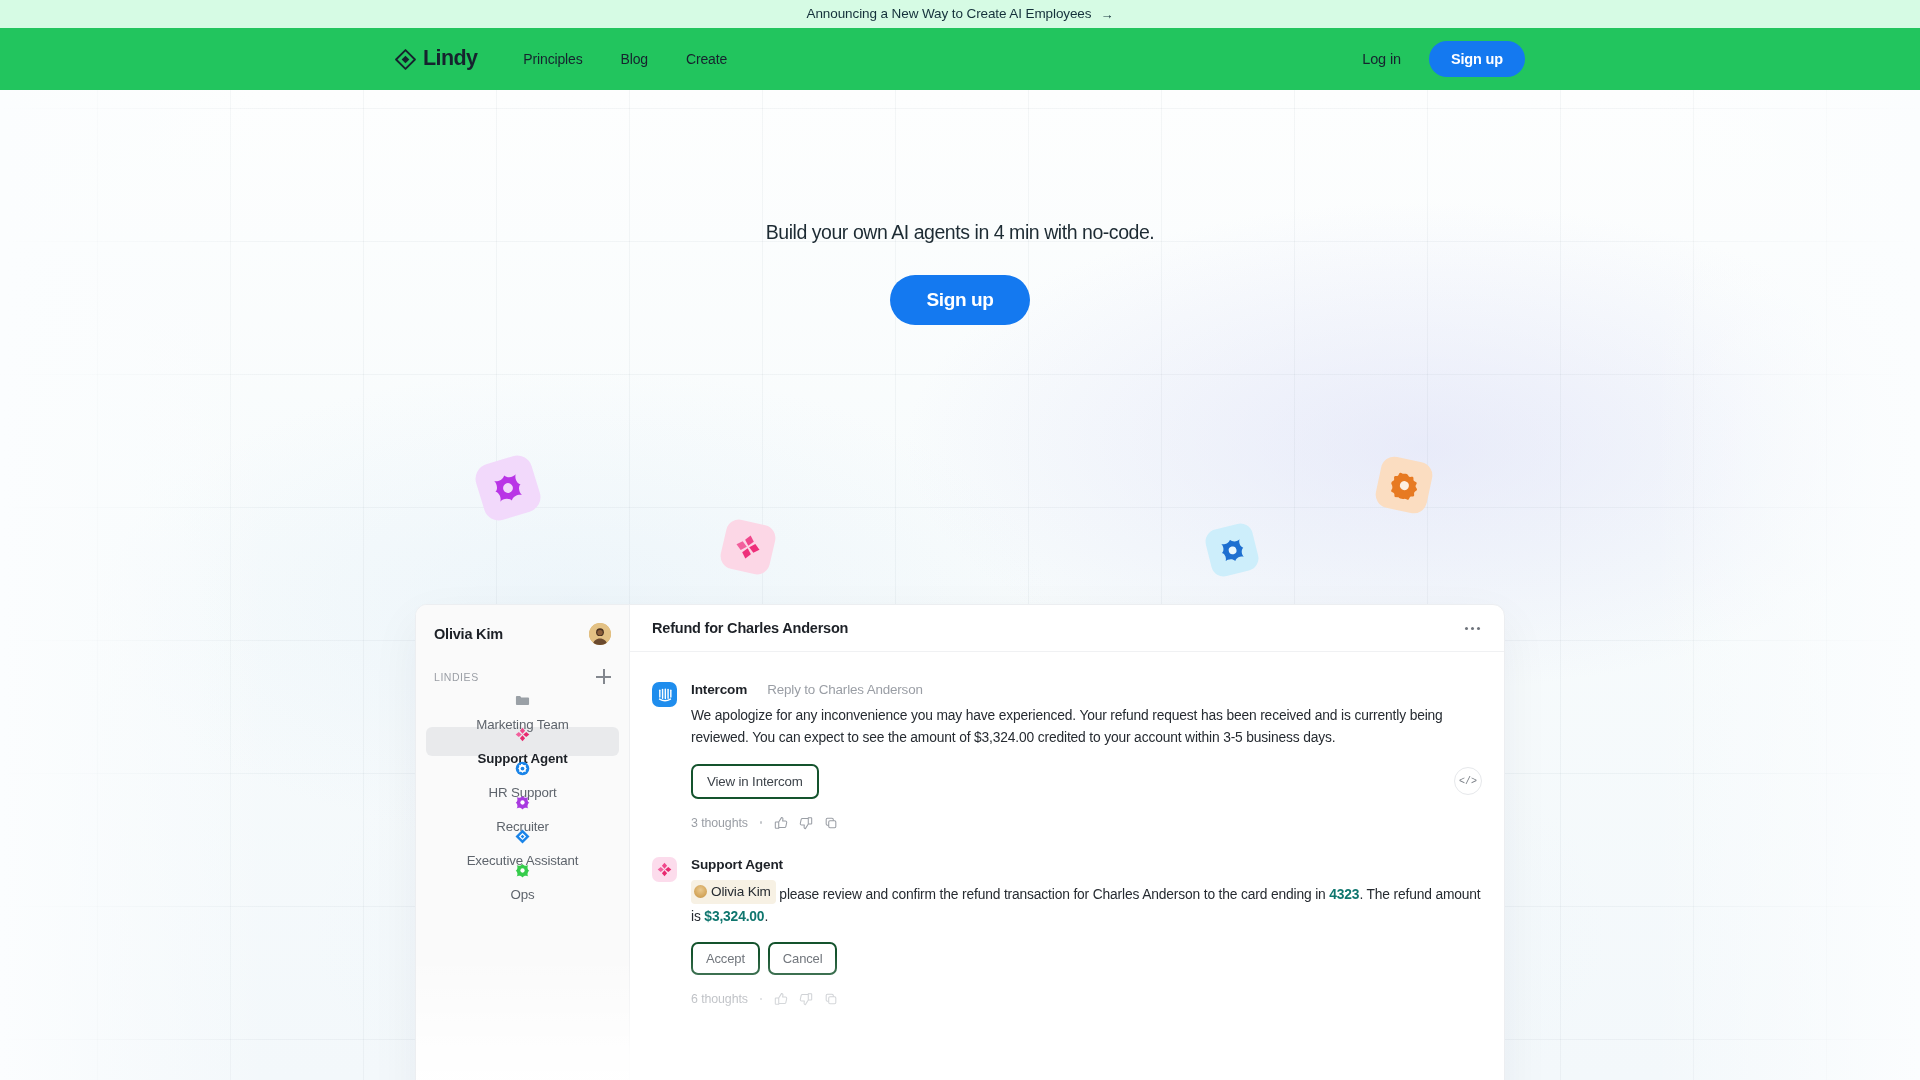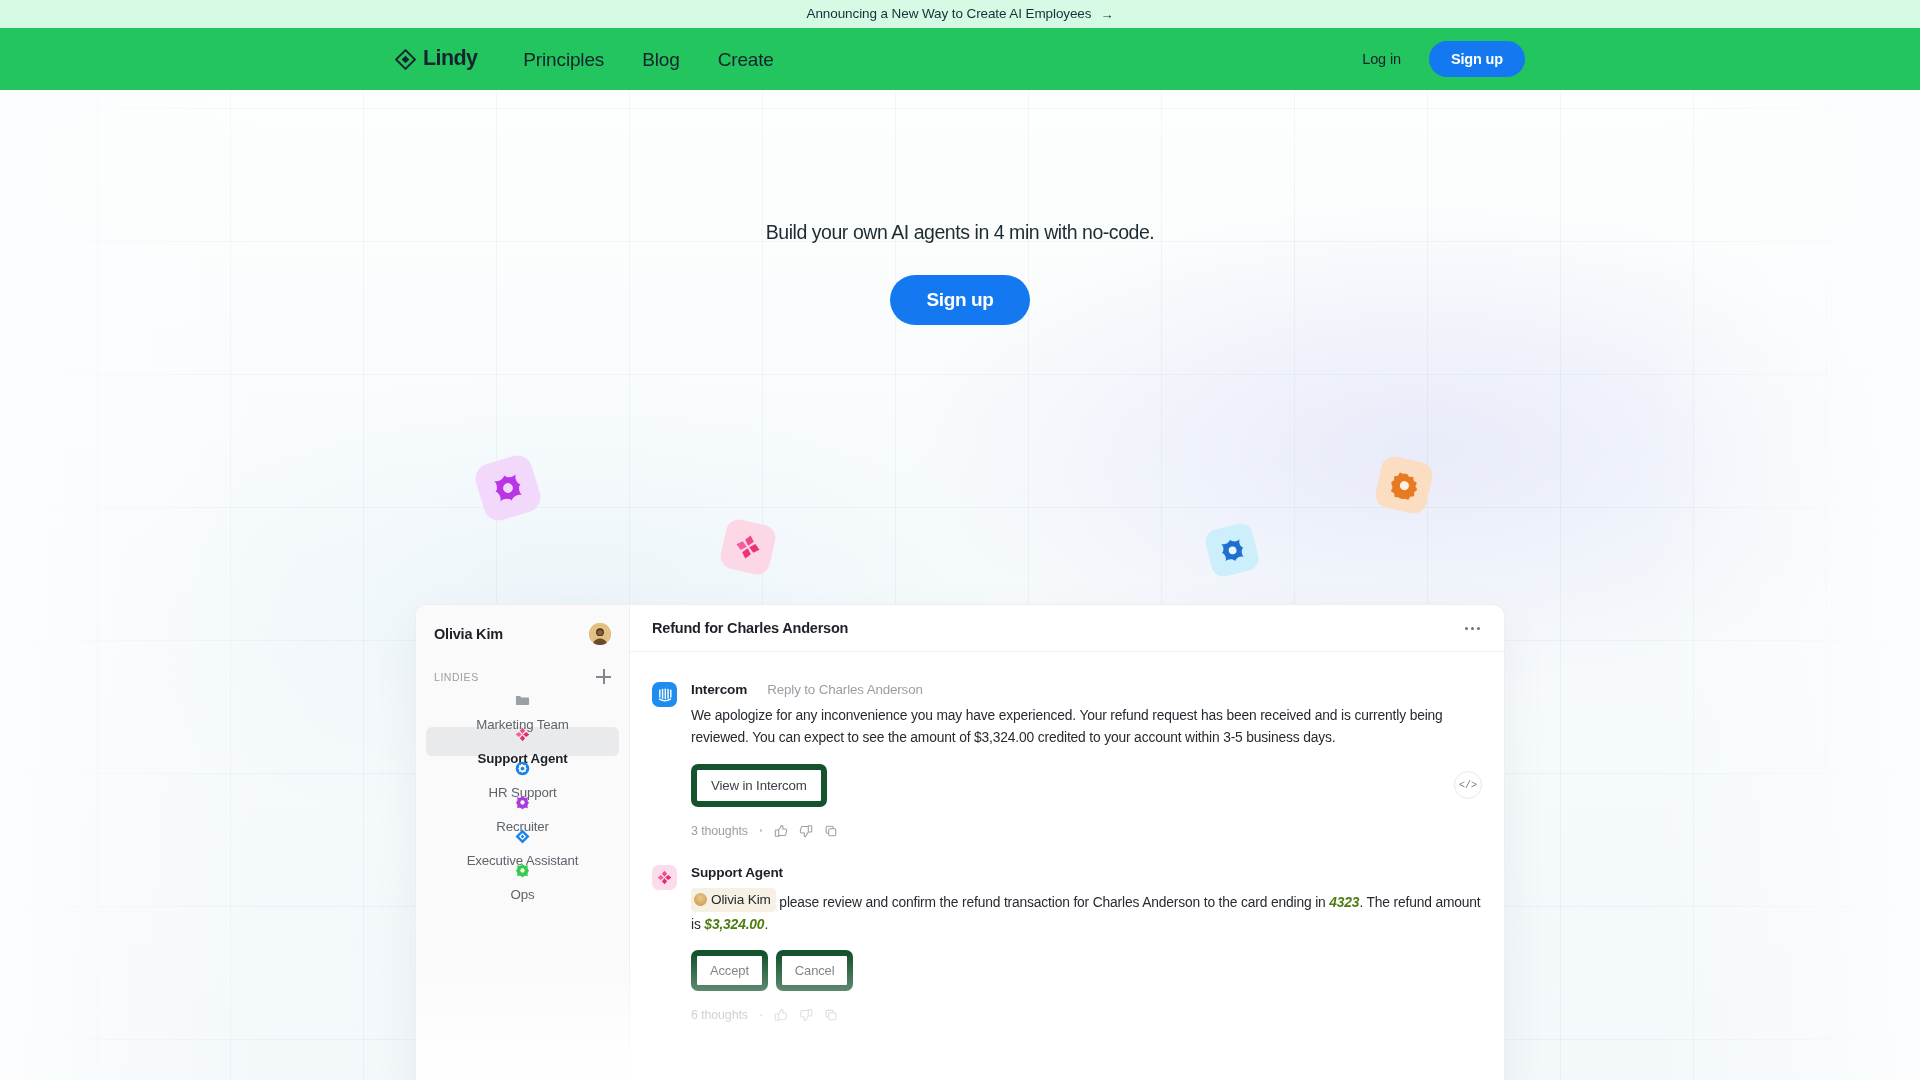--- a/index.html
+++ b/index.html
@@ -72,21 +72,21 @@
   .brand-mark { width: 21px; height: 21px; display: block; }
   .brand-name {
     font-size: 21.5px;
     font-weight: 700;
     color: #16232e;
     letter-spacing: -0.6px;
     line-height: 1;
   }
   .nav-links { display: flex; align-items: center; gap: 38px; }
   .nav-link {
-    font-size: 19px;
+    font-size: 14px;
     color: #16232e;
     letter-spacing: -0.15px;
     cursor: pointer;
     line-height: 1;
   }
   .nav-right {
     margin-left: auto;
     display: flex;
     align-items: center;
     gap: 28px;
@@ -342,41 +342,41 @@
   .msg-head { display: flex; align-items: baseline; gap: 20px; margin-bottom: 8px; }
   .msg-author { font-size: 13.6px; font-weight: 600; color: #1d2127; letter-spacing: -0.15px; }
   .msg-meta { font-size: 13.4px; color: #9a9ea5; letter-spacing: -0.15px; }
 
   .msg-text {
     font-size: 13.8px;
     line-height: 1.62;
     color: #262b31;
     letter-spacing: -0.15px;
   }
-  .msg-text b { font-weight: 700; color: #4d7c0f; font-style: italic; }
+  .msg-text b { font-weight: 700; color: #0f766e; }
   .mention {
     background: #f7f1e4;
     border-radius: 4px;
     padding: 1px 5px 1px 3px;
     display: inline-flex;
     align-items: center;
     gap: 4px;
     vertical-align: baseline;
   }
   .mention-dot {
     width: 13px; height: 13px; border-radius: 50%;
     background: radial-gradient(circle at 50% 38%, #eac98f 0%, #d3a55a 65%, #bf8f45 100%);
     display: inline-block; flex: none;
   }
   .mention-name { font-size: 13.6px; color: #262b31; }
 
   .msg-actions-row { display: flex; align-items: center; margin-top: 14px; }
   .btn-outline {
     background: #ffffff;
-    border: 6px solid #14532d;
+    border: 2px solid #14532d;
     border-radius: 7px;
     font-size: 13.3px;
     color: #3d434a;
     letter-spacing: -0.15px;
     padding: 8px 14px;
     cursor: pointer;
     font-family: "Liberation Sans", sans-serif;
   }
   .btn-outline.sm { padding: 7px 13px; font-size: 13px; color: #6b7077; }
   .btn-row { display: flex; gap: 8px; margin-top: 14px; }

